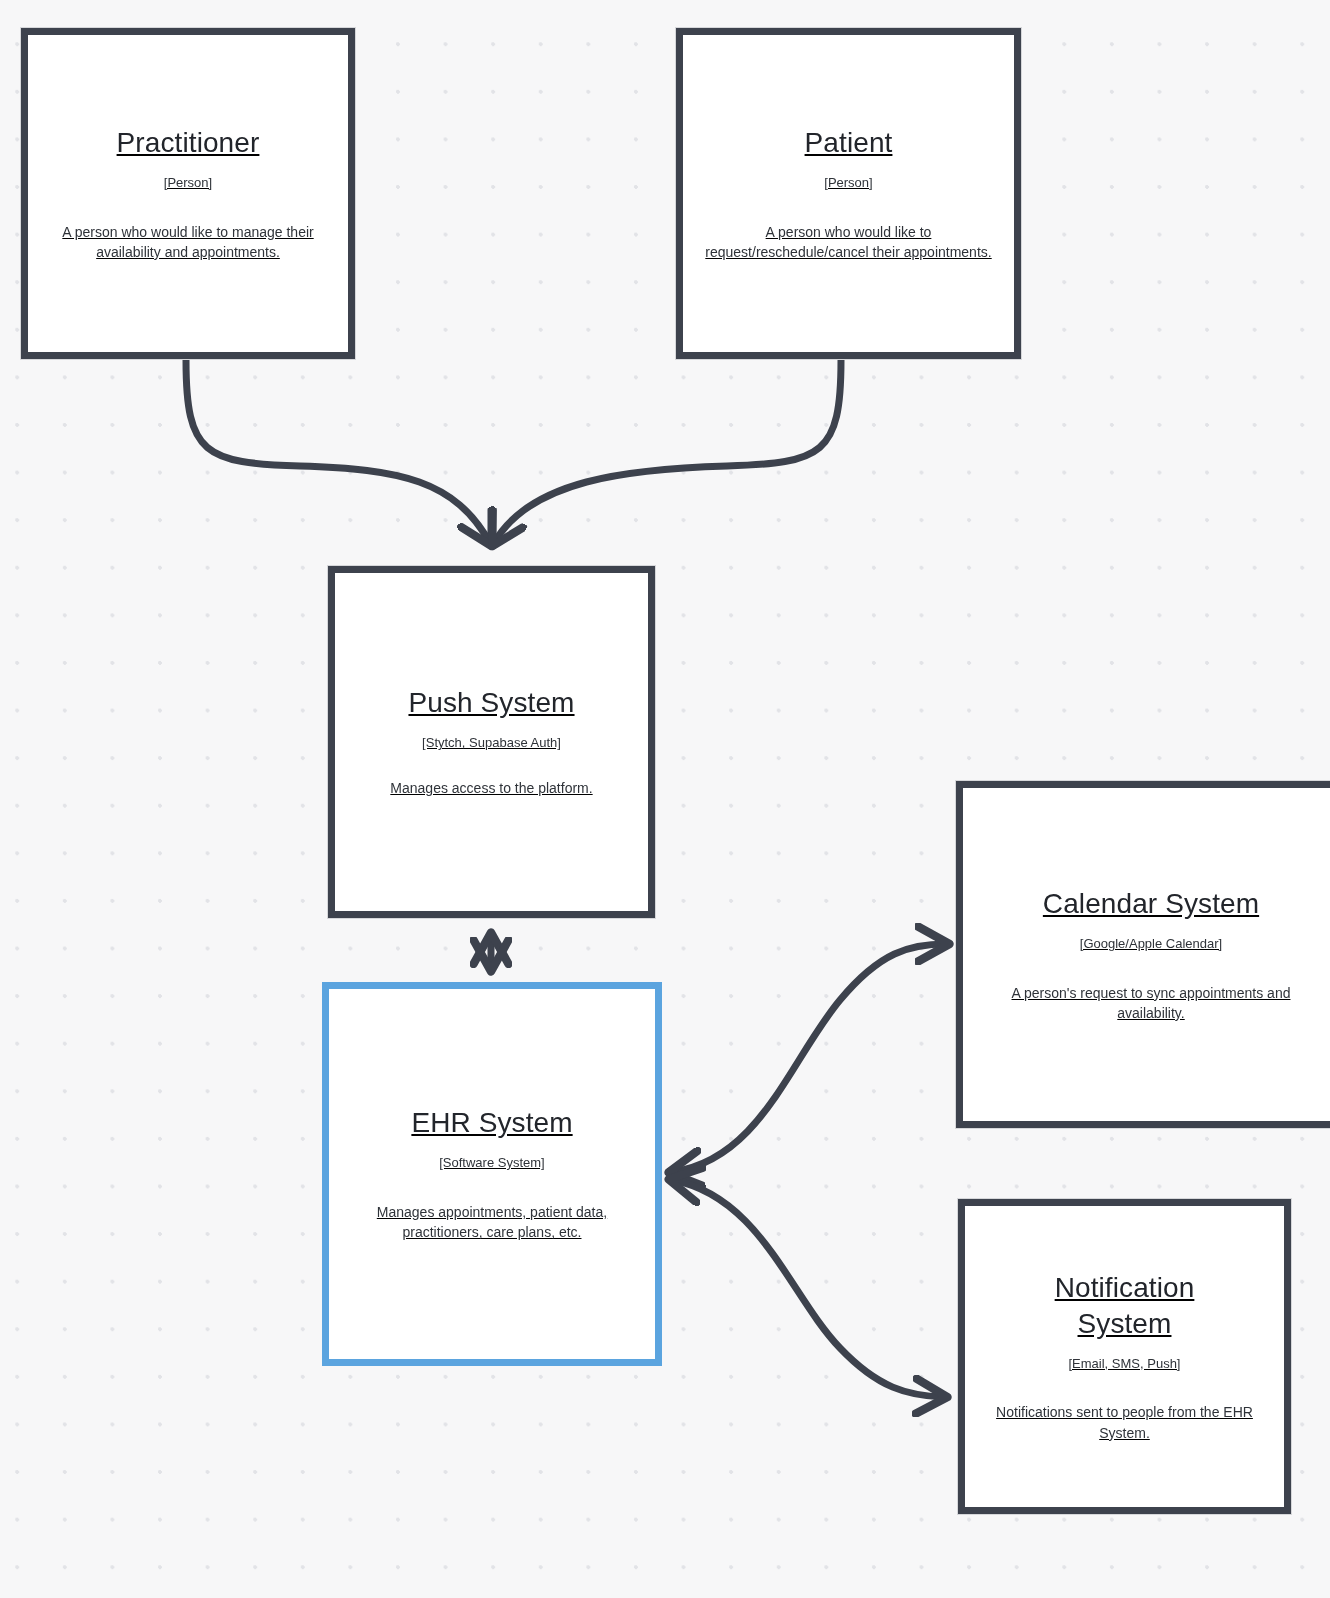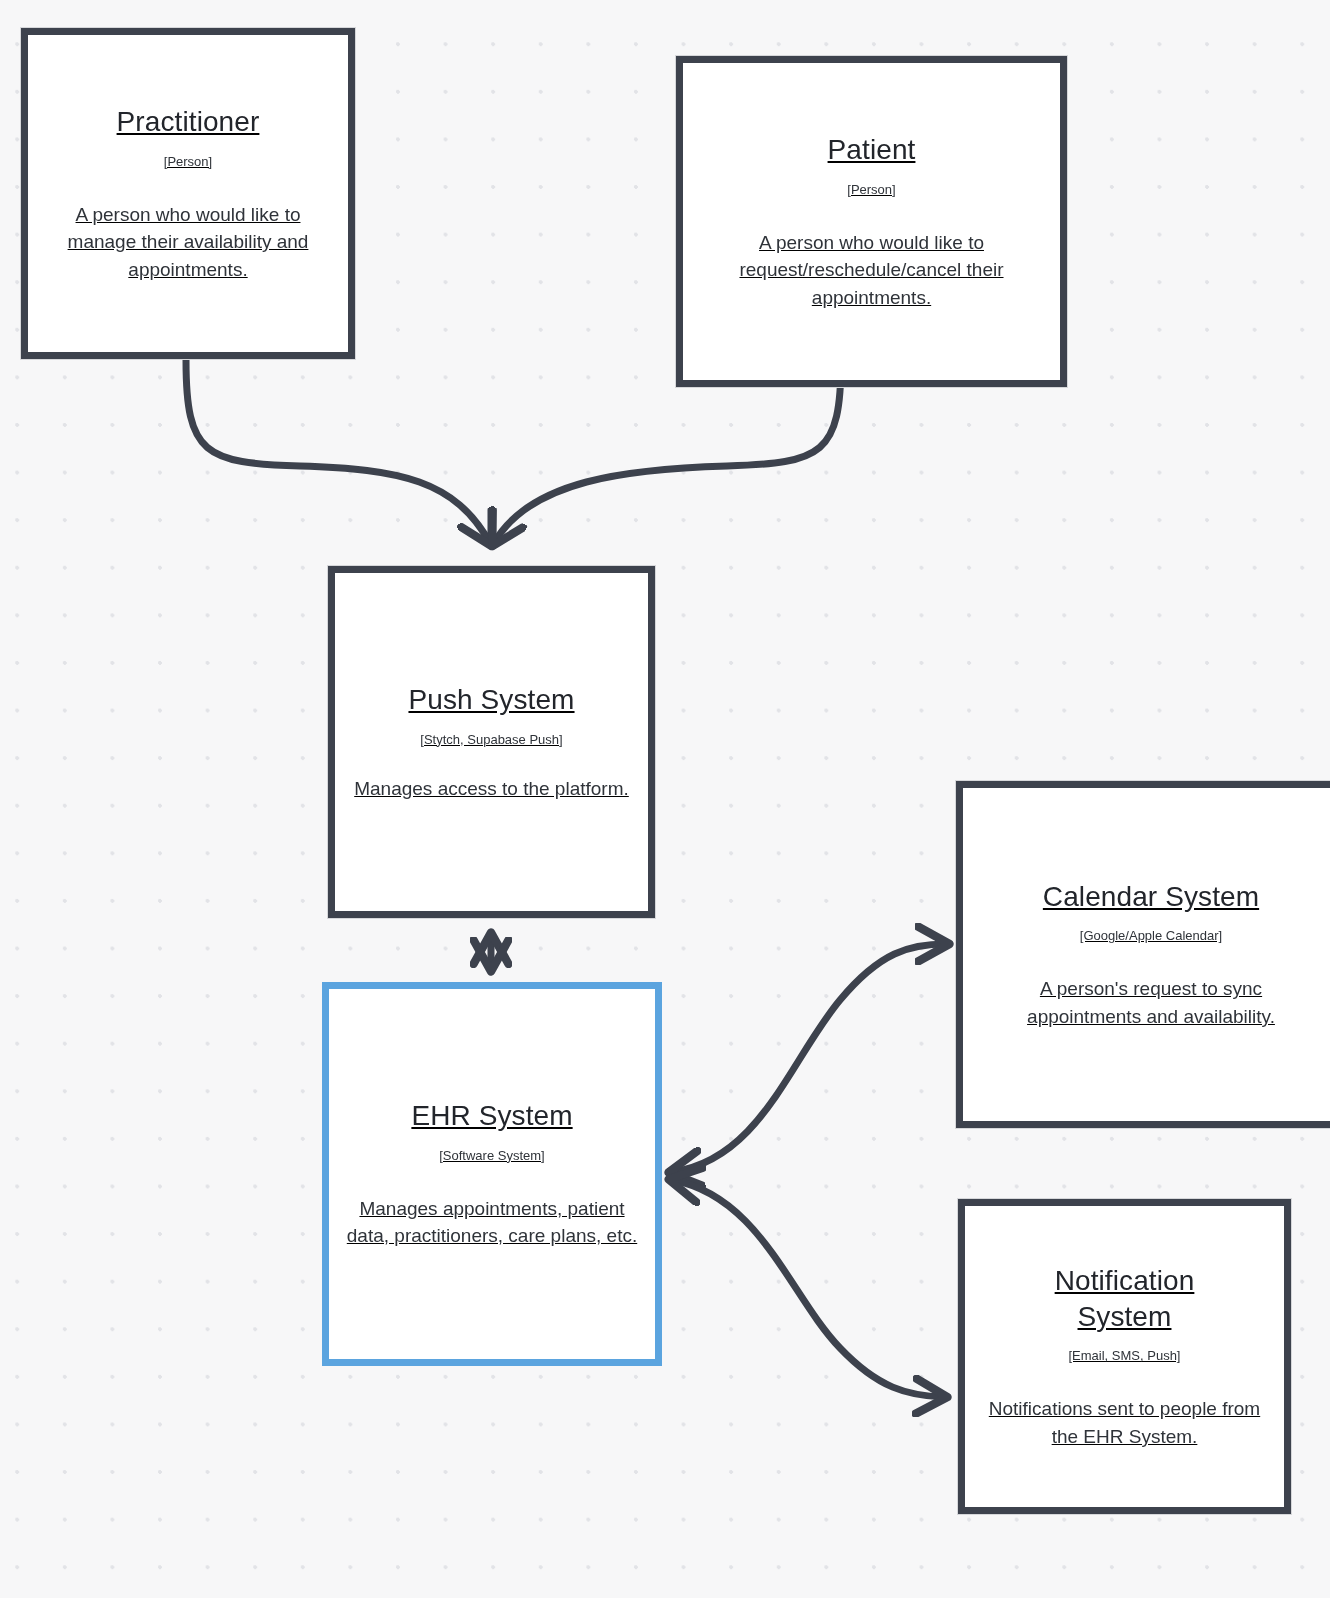--- a/index.html
+++ b/index.html
@@ -68,30 +68,30 @@
   .node .tech {
     color: #2f3339;
     font-size: 13px;
     font-weight: 400;
     line-height: 1.3;
     margin-top: 14px;
   }
 
   .node .desc {
     color: #2f3339;
-    font-size: 19px;
+    font-size: 14px;
     font-weight: 400;
     line-height: 1.45;
     margin-top: 30px;
     max-width: 300px;
   }
 
   
   #node-practitioner { left: 21px;  top: 28px;   width: 334px; height: 331px; }
-  #node-patient      { left: 676px; top: 28px;   width: 391px; height: 331px; margin-top: 28px; }
+  #node-patient      { left: 676px; top: 28px;   width: 345px; height: 331px; }
   #node-auth         { left: 328px; top: 566px;  width: 327px; height: 352px; }
   #node-ehr          { left: 322px; top: 982px;  width: 340px; height: 384px; }
   #node-calendar     { left: 956px; top: 781px;  width: 390px; height: 347px; }
   #node-notification { left: 958px; top: 1199px; width: 333px; height: 315px; }
 
   #node-auth .desc { margin-top: 26px; }
   #node-calendar .desc { max-width: 310px; }
   #node-notification .desc { max-width: 310px; }
   #node-notification .title { max-width: 210px; }
 </style>
@@ -138,21 +138,21 @@
   </div>
 
   <div class="node dark" id="node-patient">
     <div class="title">Patient</div>
     <div class="tech">[Person]</div>
     <div class="desc">A person who would like to request/reschedule/cancel their appointments.</div>
   </div>
 
   <div class="node dark" id="node-auth">
     <div class="title">Push System</div>
-    <div class="tech">[Stytch, Supabase Push]</div>
+    <div class="tech">[Stytch, Supabase Auth]</div>
     <div class="desc">Manages access to the platform.</div>
   </div>
 
   <div class="node accent" id="node-ehr">
     <div class="title">EHR System</div>
     <div class="tech">[Software System]</div>
     <div class="desc">Manages appointments, patient data, practitioners, care plans, etc.</div>
   </div>
 
   <div class="node dark" id="node-calendar">

